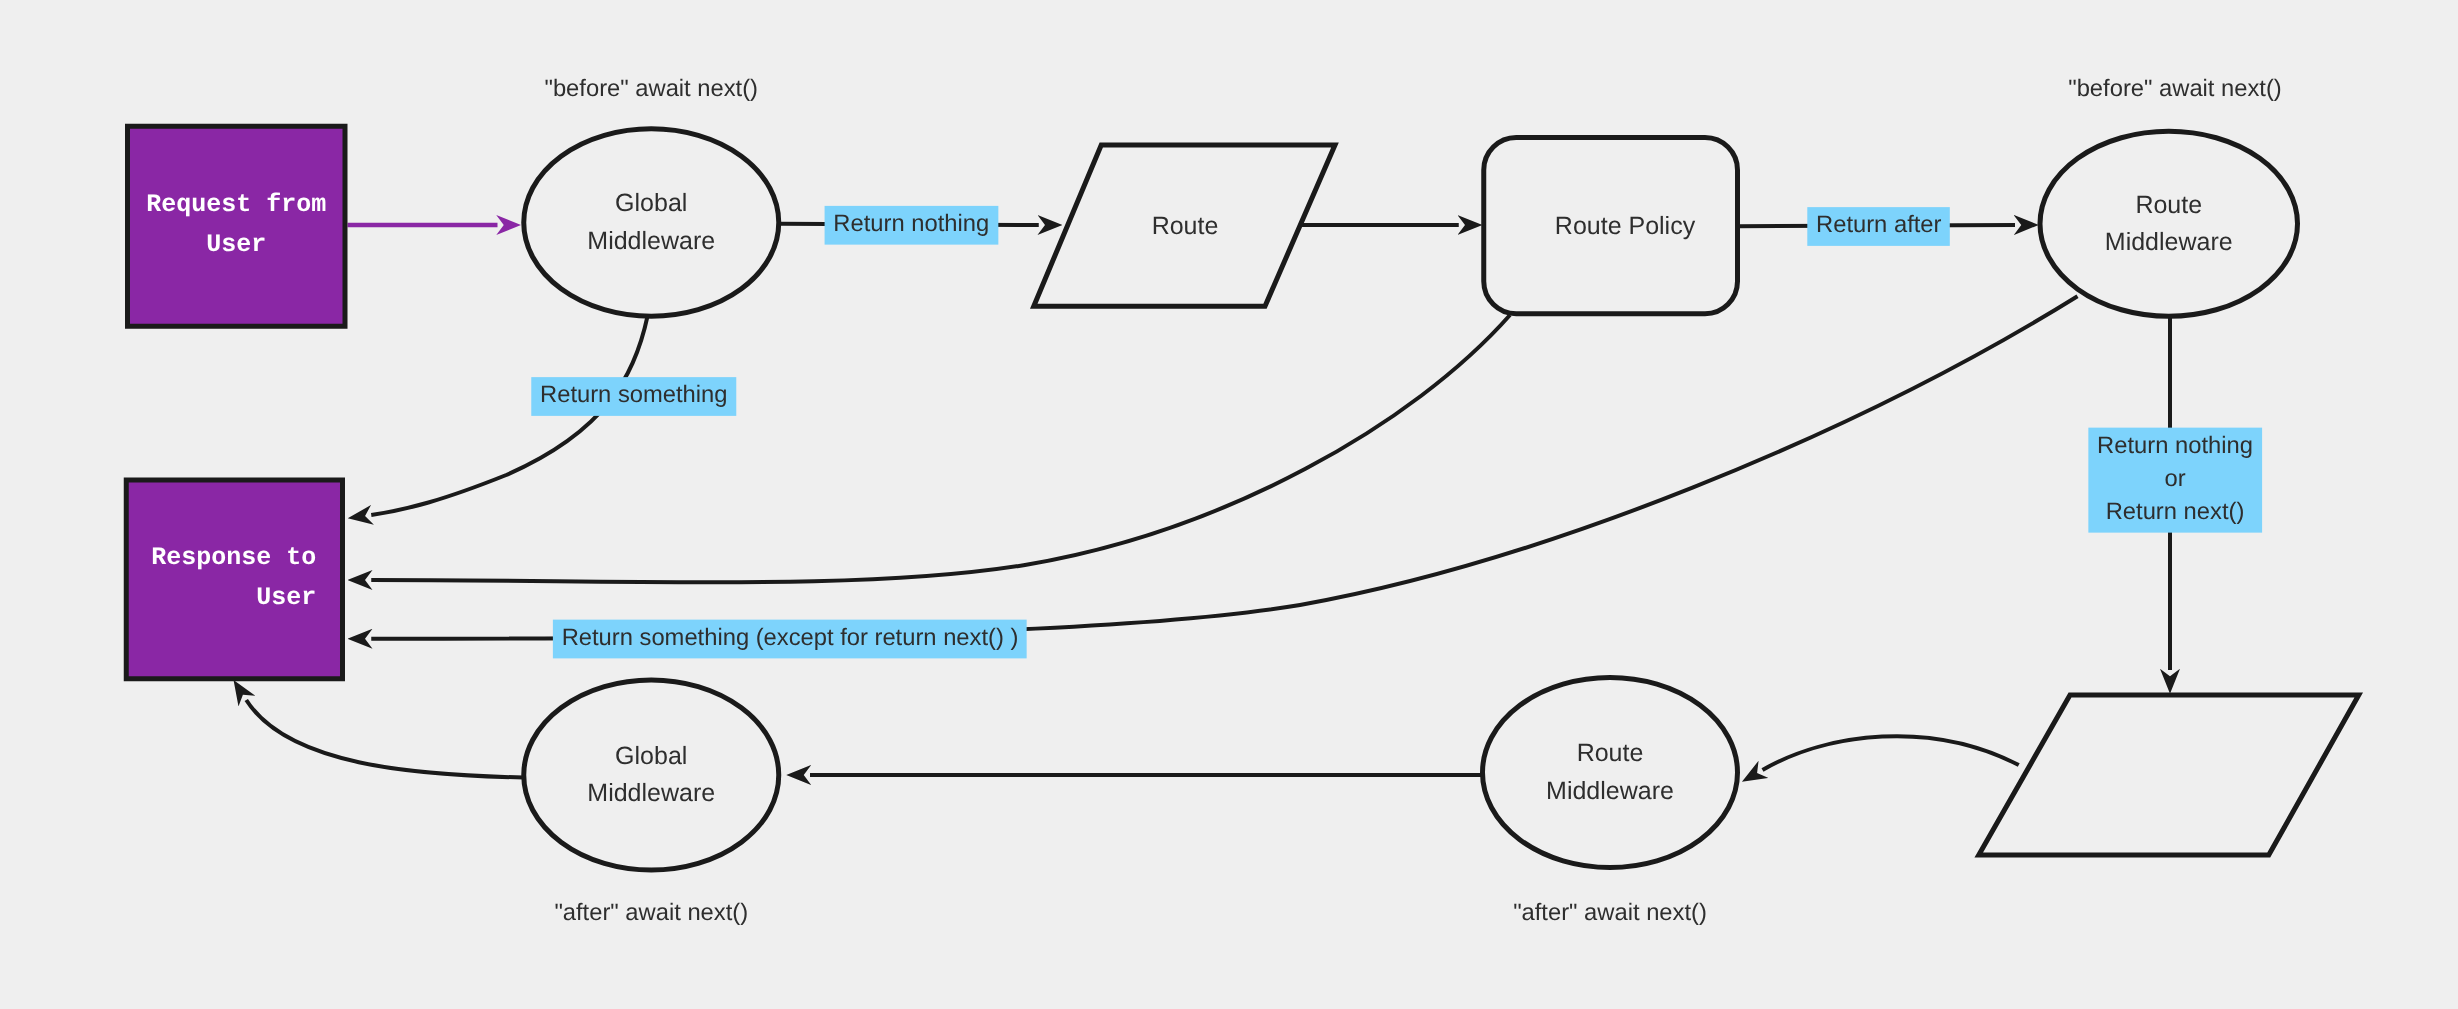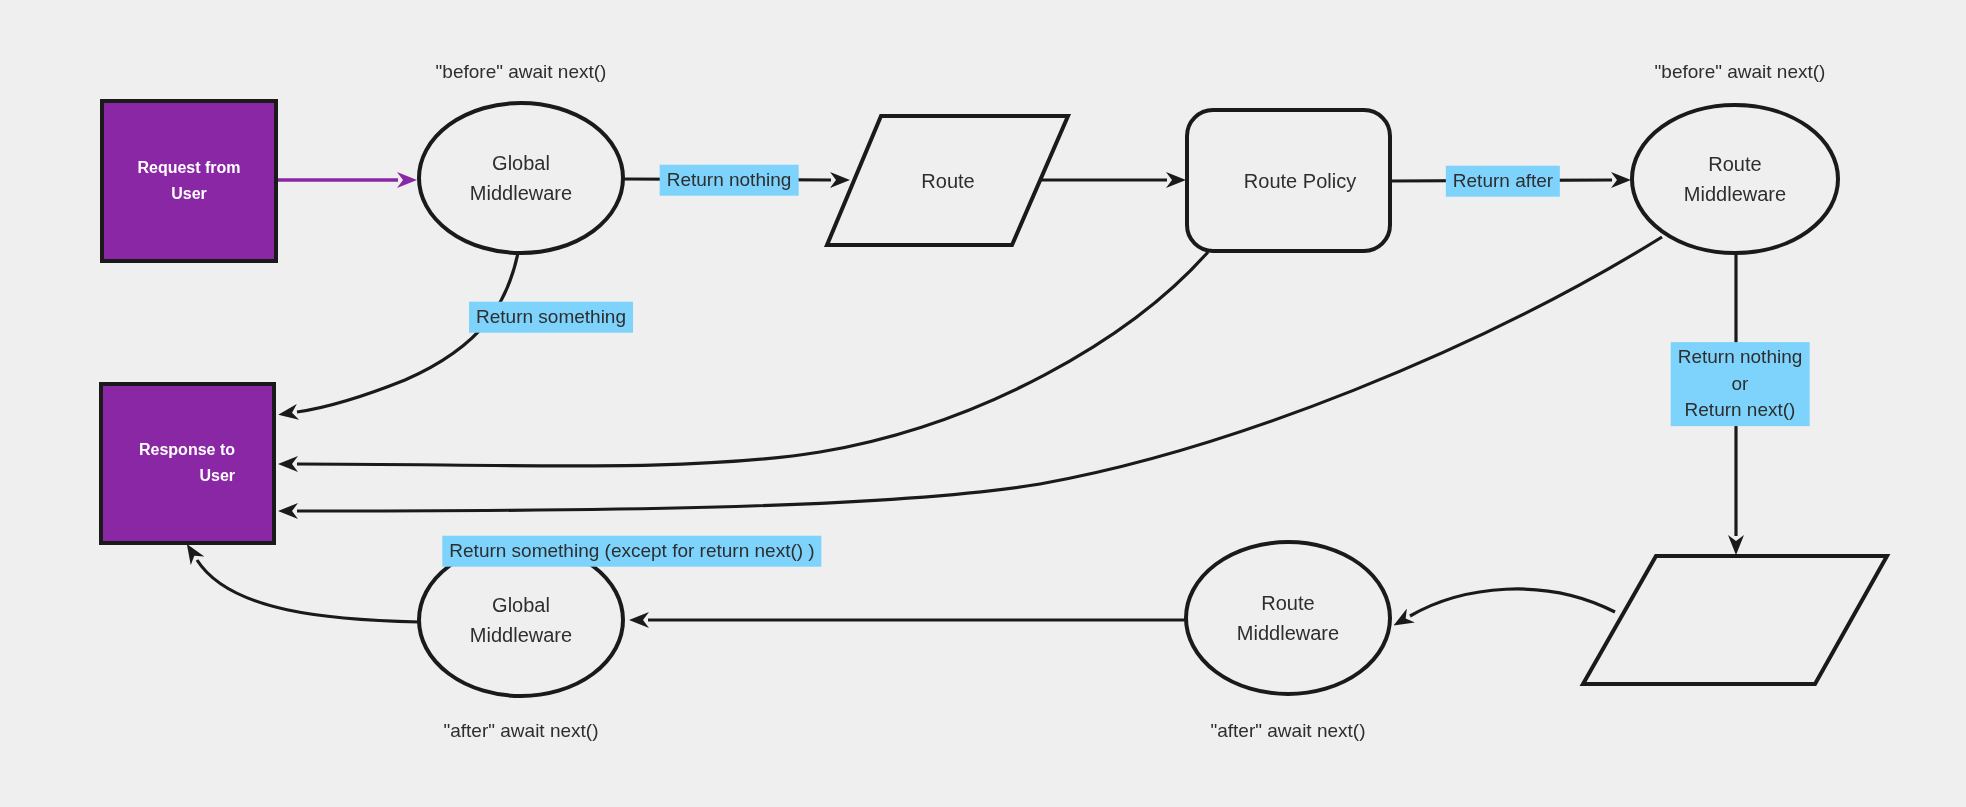--- a/index.html
+++ b/index.html
@@ -22,22 +22,23 @@
     text-align:center;
     white-space:pre-line;
     font-size:20px;
     line-height:1.5;
     color:#2e2e2e;
   }
   .node-lbl{font-size:20px;}
   .purple-lbl{
     color:#ffffff;
     font-weight:bold;
-    font-size:16px;
+    font-size:20px;
     line-height:1.6;
+    font-family:Liberation Mono, monospace;
   }
   .edge-lbl{
     background:#7dd3fc;
     padding:2px 7px;
     font-size:19px;
     line-height:1.4;
   }
   .annot-lbl{
     font-size:19px;
     background:transparent;
@@ -104,19 +105,19 @@
   <div class="lbl node-lbl" style="left:521px;top:620px;">Global
 Middleware</div>
 
   <div class="lbl annot-lbl" style="left:521px;top:72px;">"before" await next()</div>
   <div class="lbl annot-lbl" style="left:1740px;top:72px;">"before" await next()</div>
   <div class="lbl annot-lbl" style="left:521px;top:731px;">"after" await next()</div>
   <div class="lbl annot-lbl" style="left:1288px;top:731px;">"after" await next()</div>
 
   <div class="lbl edge-lbl" style="left:729px;top:180px;">Return nothing</div>
   <div class="lbl edge-lbl" style="left:1503px;top:181px;">Return after</div>
-  <div class="lbl edge-lbl" style="left:507px;top:317px;margin-left:44px;">Return something</div>
-  <div class="lbl edge-lbl" style="left:632px;top:511px;margin-top:40px;">Return something (except for return next() )</div>
+  <div class="lbl edge-lbl" style="left:507px;top:317px;">Return something</div>
+  <div class="lbl edge-lbl" style="left:632px;top:511px;">Return something (except for return next() )</div>
   <div class="lbl edge-lbl" style="left:1740px;top:384px;">Return nothing
 or
 Return next()</div>
 
 </div>
 
 </body></html>

